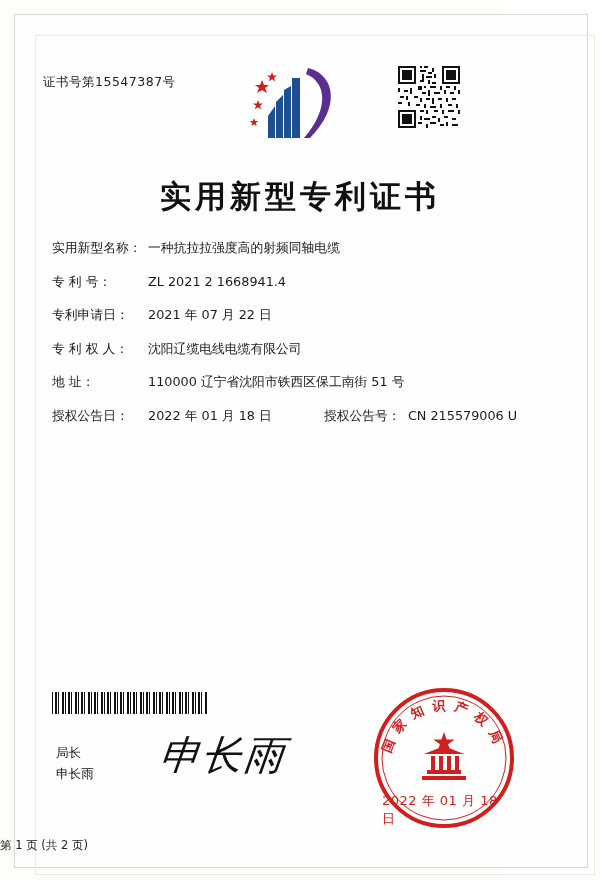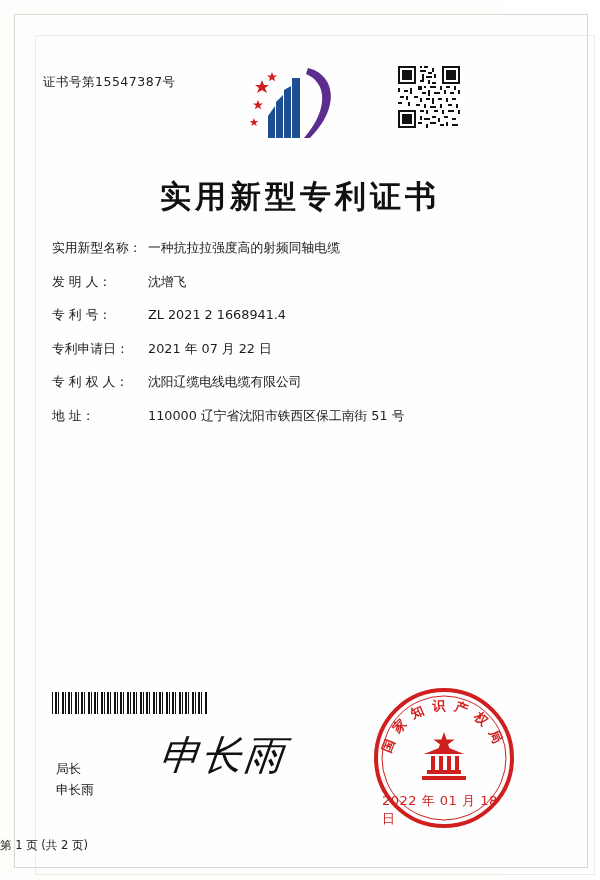--- a/index.html
+++ b/index.html
@@ -136,21 +136,20 @@
         #111 10px, #111 12px, #fff 12px, #fff 13px);
   }
   
   .sig-label {
     position: absolute;
     left: 56px;
     top: 742px;
     font-size: 12.6px;
     line-height: 21px;
     color: #111;
-    margin-top: 16px;
   }
   .sig-hand {
     position: absolute;
     left: 160px;
     top: 728px;
     font-size: 40px;
     font-family: "DejaVu Serif", serif;
     font-style: italic;
     letter-spacing: 2px;
     color: #111;
@@ -294,33 +293,33 @@
     </svg>
   </div>
 
   <div class="main-title">实用新型专利证书</div>
 
   <div class="fields">
     <div class="frow">
       <span class="flabel">实用新型名称：</span><span class="fvalue">一种抗拉拉强度高的射频同轴电缆</span>
     </div>
     <div class="frow">
-      <span class="flabel">发  明  人：</span><span class="fvalue">沈增飞</span>
-    </div>
-    <div class="frow">
       <span class="flabel">专  利  号：</span><span class="fvalue">ZL 2021 2 1668941.4</span>
     </div>
     <div class="frow">
       <span class="flabel">专利申请日：</span><span class="fvalue">2021 年 07 月 22 日</span>
     </div>
     <div class="frow">
       <span class="flabel">专  利  权  人：</span><span class="fvalue">沈阳辽缆电线电缆有限公司</span>
     </div>
     <div class="frow">
       <span class="flabel">地        址：</span><span class="fvalue">110000 辽宁省沈阳市铁西区保工南街 51 号</span>
+    </div>
+    <div class="frow two">
+      <span class="flabel">授权公告日：</span><span class="fvalue">2022 年 01 月 18 日</span><span class="pubno-label">授权公告号：</span><span class="fvalue">CN 215579006 U</span>
     </div>
   </div>
 
   <div class="paras">
   </div>
 
   <div class="barcode"></div>
 
   <div class="sig-label">
     <div>局长</div>

